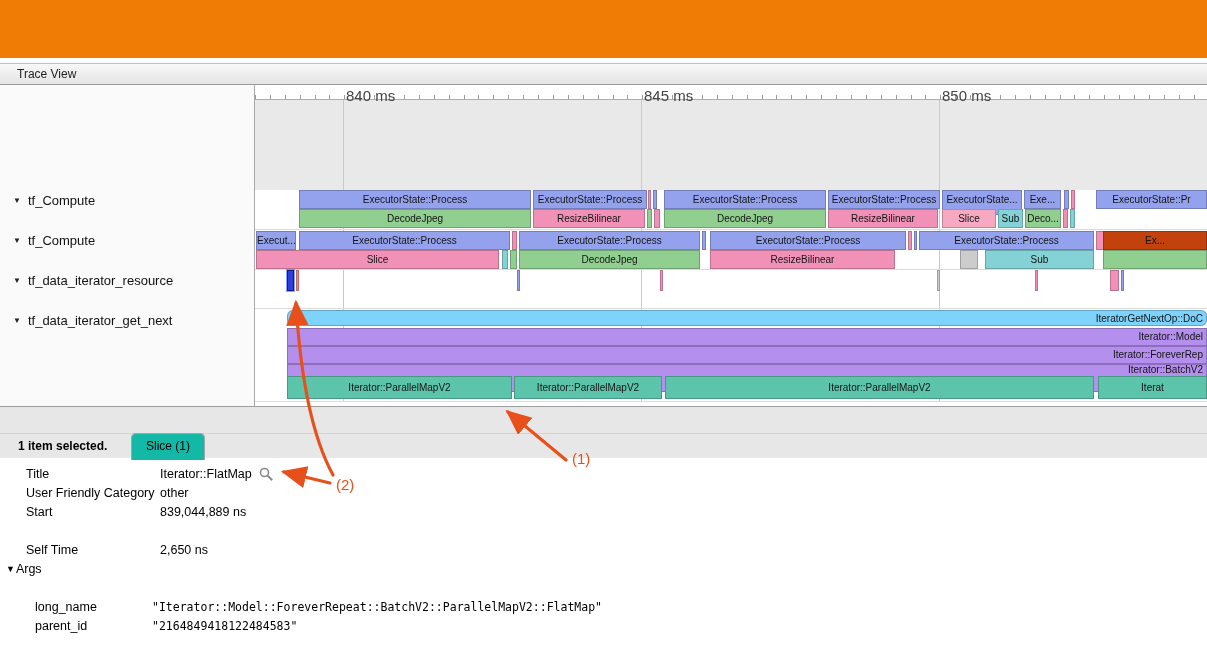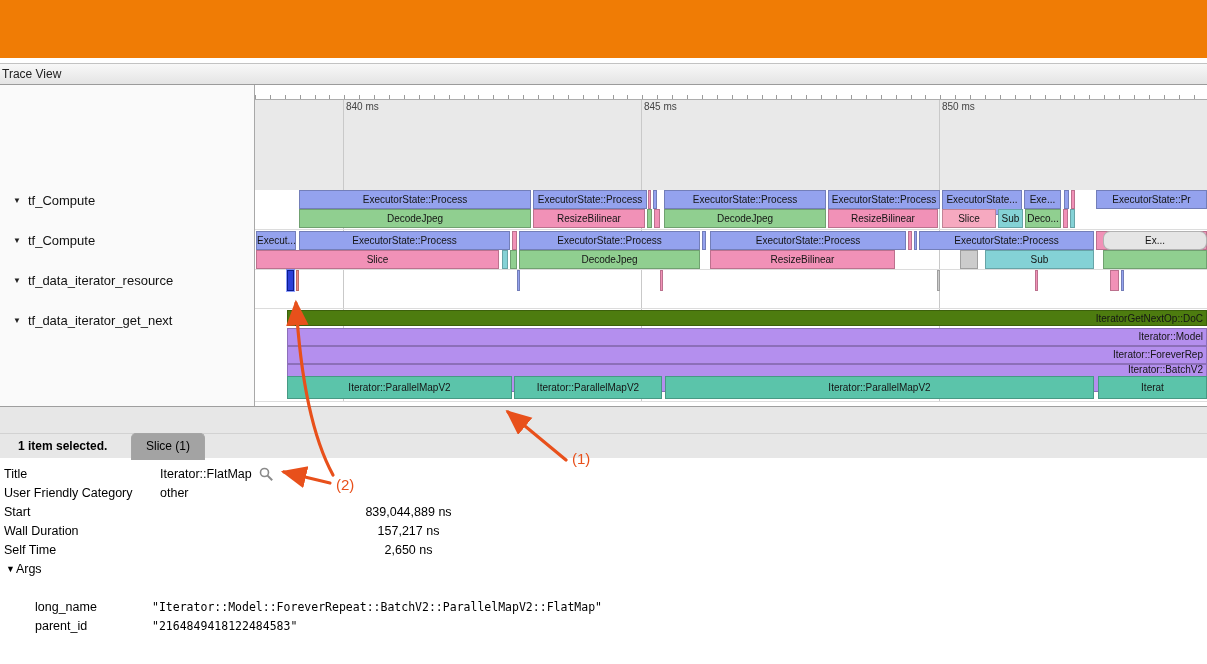--- a/index.html
+++ b/index.html
@@ -2,52 +2,52 @@
 <html><head>
 <meta charset="utf-8">
 <style>
   html,body{margin:0;padding:0;}
   body{font-family:"Liberation Sans","DejaVu Sans",sans-serif;background:#fff;}
   .screen{position:relative;width:1207px;height:664px;overflow:hidden;background:#fff;}
 
   .banner{position:absolute;top:0;left:0;width:100%;height:58px;background:#f07c05;}
   .panel-head{position:absolute;top:63px;left:0;width:100%;height:22px;box-sizing:border-box;
     background:linear-gradient(#f8f8f8,#e4e4e4);border-top:1px solid #c2c2c2;border-bottom:1px solid #9b9b9b;
-    font-size:12px;line-height:20px;padding-left:2px;color:#222;}
+    font-size:12px;line-height:20px;padding-left:17px;color:#222;}
 
   .timeline-area{position:absolute;top:85px;left:0;width:1207px;height:321px;background:#fff;}
   .sidebar{position:absolute;left:0;top:0;width:255px;height:321px;background:#fafafa;border-right:1px solid #a8a8a8;box-sizing:border-box;}
   .track-row{position:absolute;left:0;width:255px;height:20px;display:flex;align-items:center;gap:7px;
     padding-left:13px;box-sizing:border-box;font-size:13px;color:#111;cursor:pointer;}
   .tri{font-size:8px;color:#222;}
 
   .canvas{position:absolute;left:255px;top:0;width:952px;height:321px;overflow:hidden;background:#fff;}
   .ruler{position:absolute;left:0;top:0;width:952px;height:15px;background:#fff;border-bottom:1px solid #adadad;box-sizing:border-box;z-index:3;}
   .ruler::after{content:"";position:absolute;bottom:0;left:0;height:4px;width:100%;
     background:repeating-linear-gradient(90deg,#9b9b9b 0 1px,transparent 1px 14.9px);}
-  .ticklab{position:absolute;top:16px;font-size:10px;color:#444;z-index:4;white-space:nowrap;}
+  .ticklab{position:absolute;top:2px;font-size:15px;color:#444;z-index:4;white-space:nowrap;}
   .empty-region{position:absolute;left:0;top:15px;width:952px;height:90px;background:#e9e9e9;z-index:1;}
   .gridline{position:absolute;top:0;height:316px;width:1px;background:#c9c9c9;z-index:2;}
   .sep{position:absolute;left:0;width:952px;height:1px;background:#dcdcdc;z-index:2;}
   .slice{position:absolute;box-sizing:border-box;border:1px solid rgba(0,0,0,0.22);font-size:10px;color:#151515;
     text-align:center;overflow:hidden;white-space:nowrap;z-index:5;cursor:pointer;}
   .slice.r{text-align:right;padding-right:3px;}
   .slice.sel{border:1px solid #0b1c8c;box-shadow:0 0 0 1px rgba(50,80,255,.55);}
 
   .details-bar{position:absolute;top:406px;left:0;width:1207px;height:52px;background:#e7e7e7;border-top:1px solid #9e9e9e;box-sizing:border-box;}
   .details-bar::after{content:"";position:absolute;top:26px;left:0;right:0;height:1px;background:#d2d2d2;}
   .sel-text{position:absolute;left:18px;top:27px;height:25px;line-height:25px;font-weight:bold;font-size:12px;color:#000;}
-  .tab{position:absolute;left:131px;top:26px;width:72px;height:26px;background:#a3a3a3;border:1px solid #a5a5a5;border-bottom:none;
+  .tab{position:absolute;left:131px;top:26px;width:72px;height:26px;background:#14b8a6;border:1px solid #a5a5a5;border-bottom:none;
     border-radius:5px 5px 0 0;text-align:center;line-height:25px;font-size:12px;z-index:2;cursor:pointer;}
 
   .analysis{position:absolute;top:458px;left:0;width:1207px;height:206px;background:#fff;}
   .frow{position:absolute;left:0;width:100%;height:19px;font-size:12.5px;color:#000;}
-  .flabel{position:absolute;left:4px;line-height:19px;}
+  .flabel{position:absolute;left:26px;line-height:19px;}
   .fvalue{position:absolute;left:160px;width:497px;display:flex;align-items:center;gap:7px;line-height:19px;}
-  .fvalue.num{justify-content:center;}
+  .fvalue.num{justify-content:flex-start;}
   .args-header{position:absolute;left:6px;top:102px;height:19px;line-height:19px;font-size:12.5px;display:flex;align-items:center;gap:1px;}
   .args-tri{font-size:9px;}
   .akey{position:absolute;left:35px;line-height:19px;}
   .aval{position:absolute;left:152px;line-height:19px;font-family:"DejaVu Sans Mono","Liberation Mono",monospace;font-size:11.5px;}
 
   .annotations{position:absolute;left:0;top:0;width:1207px;height:664px;z-index:30;pointer-events:none;}
   .arrow{fill:none;stroke-width:3.2;stroke-linecap:round;}
   .ann-label{font-size:15px;font-family:"Liberation Sans",sans-serif;}
 </style>
 </head>
@@ -118,38 +118,38 @@
         <div class="slice" style="left: 841px; top: 124px; width: 111px; height: 19px; line-height: 17px; background: rgb(241, 145, 183); margin-top: 22px;">ResizeBilinea</div>
         <div class="slice" style="left: 1px; top: 146px; width: 40px; height: 19px; line-height: 17px; background: rgb(148, 162, 238);">Execut...</div>
         <div class="slice" style="left: 44px; top: 146px; width: 211px; height: 19px; line-height: 17px; background: rgb(148, 162, 238);">ExecutorState::Process</div>
         <div class="slice" style="left: 257px; top: 146px; width: 5px; height: 19px; line-height: 17px; background: rgb(241, 145, 183);"></div>
         <div class="slice" style="left: 264px; top: 146px; width: 181px; height: 19px; line-height: 17px; background: rgb(148, 162, 238);">ExecutorState::Process</div>
         <div class="slice" style="left: 447px; top: 146px; width: 4px; height: 19px; line-height: 17px; background: rgb(148, 162, 238);"></div>
         <div class="slice" style="left: 455px; top: 146px; width: 196px; height: 19px; line-height: 17px; background: rgb(148, 162, 238);">ExecutorState::Process</div>
         <div class="slice" style="left: 653px; top: 146px; width: 4px; height: 19px; line-height: 17px; background: rgb(241, 145, 183);"></div>
         <div class="slice" style="left: 659px; top: 146px; width: 3px; height: 19px; line-height: 17px; background: rgb(148, 162, 238);"></div>
         <div class="slice" style="left: 664px; top: 146px; width: 175px; height: 19px; line-height: 17px; background: rgb(148, 162, 238);">ExecutorState::Process</div>
-        <div class="slice" style="left: 848px; top: 146px; width: 104px; height: 19px; line-height: 17px; background: #e5e5e5; border-radius: 7px;">Ex...</div>
+        <div class="slice" style="left: 848px; top: 146px; width: 104px; height: 19px; line-height: 17px; background: #c2410c;">Ex...</div>
         <div class="slice" style="left: 1px; top: 165px; width: 243px; height: 19px; line-height: 17px; background: rgb(241, 145, 183);">Slice</div>
         <div class="slice" style="left: 247px; top: 165px; width: 6px; height: 19px; line-height: 17px; background: rgb(132, 210, 214);"></div>
         <div class="slice" style="left: 255px; top: 165px; width: 7px; height: 19px; line-height: 17px; background: rgb(144, 207, 144);"></div>
         <div class="slice" style="left: 264px; top: 165px; width: 181px; height: 19px; line-height: 17px; background: rgb(144, 207, 144);">DecodeJpeg</div>
         <div class="slice" style="left: 455px; top: 165px; width: 185px; height: 19px; line-height: 17px; background: rgb(241, 145, 183);">ResizeBilinear</div>
         <div class="slice" style="left: 705px; top: 165px; width: 18px; height: 19px; line-height: 17px; background: rgb(204, 204, 204);"></div>
         <div class="slice" style="left: 730px; top: 165px; width: 109px; height: 19px; line-height: 17px; background: rgb(132, 210, 214);">Sub</div>
         <div class="slice" style="left: 848px; top: 165px; width: 104px; height: 19px; line-height: 17px; background: rgb(144, 207, 144);"></div>
         <div class="slice sel" style="left: 32px; top: 185px; width: 7px; height: 21px; line-height: 19px; background: rgb(44, 63, 216);"></div>
         <div class="slice" style="left: 41px; top: 185px; width: 3px; height: 21px; line-height: 19px; background: rgb(242, 139, 130);"></div>
         <div class="slice" style="left: 262px; top: 185px; width: 3px; height: 21px; line-height: 19px; background: rgb(148, 162, 238);"></div>
         <div class="slice" style="left: 405px; top: 185px; width: 3px; height: 21px; line-height: 19px; background: rgb(241, 145, 183);"></div>
         <div class="slice" style="left: 682px; top: 185px; width: 3px; height: 21px; line-height: 19px; background: rgb(204, 204, 204);"></div>
         <div class="slice" style="left: 780px; top: 185px; width: 3px; height: 21px; line-height: 19px; background: rgb(241, 145, 183);"></div>
         <div class="slice" style="left: 855px; top: 185px; width: 9px; height: 21px; line-height: 19px; background: rgb(241, 145, 183);"></div>
         <div class="slice" style="left: 866px; top: 185px; width: 3px; height: 21px; line-height: 19px; background: rgb(148, 162, 238);"></div>
-        <div class="slice r" style="left: 32px; top: 225px; width: 920px; height: 16px; line-height: 16px; background: #4d7c0f;">IteratorGetNextOp::DoC</div>
+        <div class="slice r" style="left: 32px; top: 225px; width: 920px; height: 16px; line-height: 16px; background: #7dd3fc; border-radius: 6px;">IteratorGetNextOp::DoC</div>
         <div class="slice r" style="left: 32px; top: 243px; width: 920px; height: 18px; line-height: 16px; background: rgb(180, 143, 238);">Iterator::Model</div>
         <div class="slice r" style="left: 32px; top: 261px; width: 920px; height: 18px; line-height: 16px; background: rgb(180, 143, 238);">Iterator::ForeverRep</div>
         <div class="slice r" style="left: 32px; top: 279px; width: 920px; height: 28px; line-height: 10px; background: rgb(180, 143, 238);">Iterator::BatchV2</div>
         <div class="slice" style="left: 32px; top: 291px; width: 225px; height: 23px; line-height: 21px; background: rgb(91, 196, 170);">Iterator::ParallelMapV2</div>
         <div class="slice" style="left: 259px; top: 291px; width: 148px; height: 23px; line-height: 21px; background: rgb(91, 196, 170);">Iterator::ParallelMapV2</div>
         <div class="slice" style="left: 410px; top: 291px; width: 429px; height: 23px; line-height: 21px; background: rgb(91, 196, 170);">Iterator::ParallelMapV2</div>
         <div class="slice" style="left: 843px; top: 291px; width: 109px; height: 23px; line-height: 21px; background: rgb(91, 196, 170);">Iterat</div>
       </div>
   </div>
 
@@ -180,26 +180,20 @@
         <div class="fvalue">
           <span>other</span>
         </div>
       </div>
       <div class="frow" style="top: 45px;">
         <div class="flabel">Start</div>
         <div class="fvalue num">
           <span>839,044,889 ns</span>
         </div>
       </div>
-      <div class="frow" style="top: 64px;">
-        <div class="flabel">Wall Duration</div>
-        <div class="fvalue num">
-          <span>157,217 ns</span>
-        </div>
-      </div>
       <div class="frow" style="top: 83px;">
         <div class="flabel">Self Time</div>
         <div class="fvalue num">
           <span>2,650 ns</span>
         </div>
       </div>
       <div class="frow" style="top: 140px;">
         <div class="akey">long_name</div>
         <div class="aval">"Iterator::Model::ForeverRepeat::BatchV2::ParallelMapV2::FlatMap"</div>
       </div>

